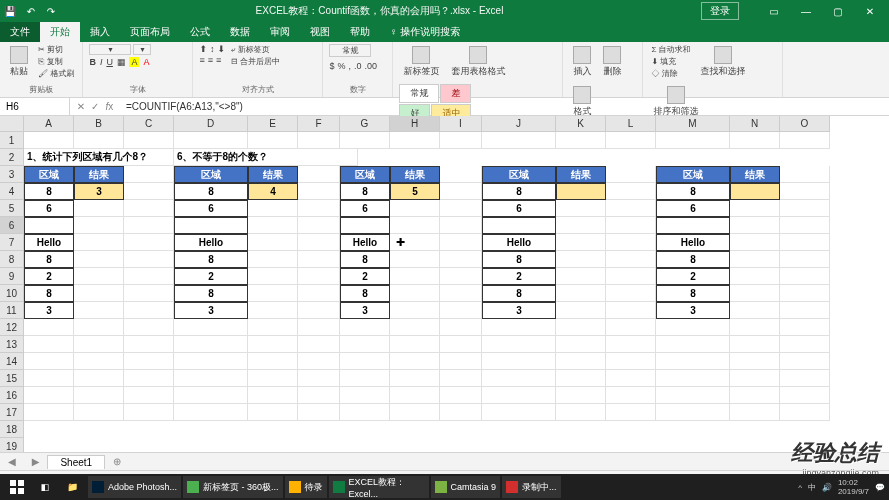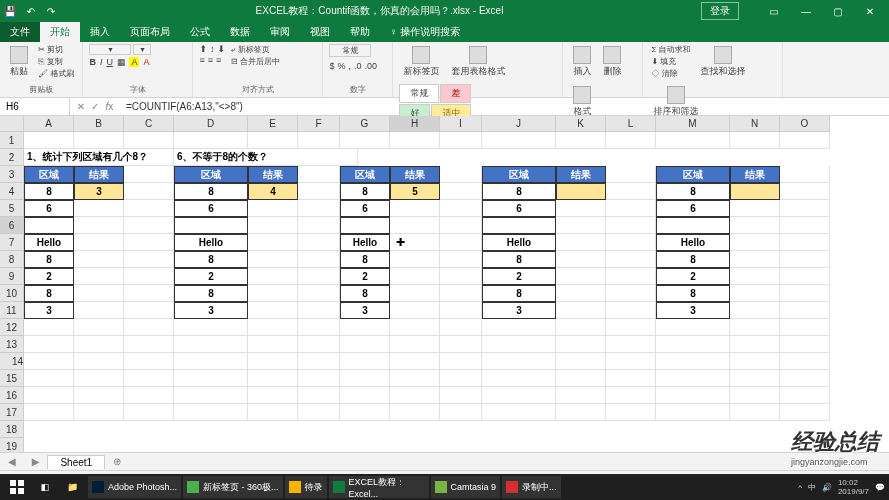--- a/index.html
+++ b/index.html
@@ -60,22 +60,22 @@
 .sheet-tabs .nav { padding: 0 8px; color: #888; }
 .sheet-tabs .tab { background: #fff; border: 1px solid #ccc; border-bottom: none; padding: 1px 12px; }
 .sheet-tabs .plus { padding: 0 8px; color: #888; cursor: pointer; }
 
 .statusbar { height: 18px; background: #f3f3f3; border-top: 1px solid #d4d4d4; display: flex; align-items: center; font-size: 9px; color: #555; padding: 0 6px; justify-content: space-between; }
 .statusbar .right { display: flex; gap: 8px; align-items: center; }
 .statusbar .viewbtn { width: 16px; height: 12px; border: 1px solid #999; cursor: pointer; }
 .statusbar .slider { width: 80px; height: 2px; background: #999; position: relative; }
 .statusbar .slider::after { content: ''; position: absolute; left: 40px; top: -3px; width: 6px; height: 8px; background: #666; }
 
-.watermark { position: absolute; right: 10px; bottom: 33px; font-size: 22px; font-weight: bold; color: #333; text-shadow: 1px 1px 0 #fff; font-style: italic; pointer-events: none; }
-.watermark .sub { font-size: 9px; font-weight: normal; font-style: normal; display: block; text-align: left; color: #555; }
+.watermark { position: absolute; right: 10px; bottom: 22px; font-size: 22px; font-weight: bold; color: #333; text-shadow: 1px 1px 0 #fff; font-style: italic; pointer-events: none; }
+.watermark .sub { font-size: 9px; font-weight: normal; font-style: normal; display: block; text-align: right; color: #555; }
 
 .taskbar { position: absolute; bottom: 0; left: 0; right: 0; height: 26px; background: #1f1f1f; display: flex; align-items: center; gap: 2px; padding: 0 4px; }
 .taskbar .tb { height: 22px; min-width: 26px; display: flex; align-items: center; justify-content: center; color: #fff; font-size: 9px; cursor: pointer; padding: 0 4px; }
 .taskbar .tb.win { background: none; }
 .taskbar .tb.app { background: #333; gap: 4px; max-width: 100px; overflow: hidden; }
 .taskbar .tb.app .ico { width: 12px; height: 12px; flex-shrink: 0; }
 .taskbar .tray { margin-left: auto; color: #ccc; font-size: 8px; display: flex; gap: 6px; align-items: center; }
 </style>
 </head>
 <body>
@@ -271,21 +271,21 @@
       <div class="rh" style="height: 17px; line-height: 17px;">4</div>
       <div class="rh" style="height: 17px; line-height: 17px;">5</div>
       <div class="rh sel" style="height: 17px; line-height: 17px;">6</div>
       <div class="rh" style="height: 17px; line-height: 17px;">7</div>
       <div class="rh" style="height: 17px; line-height: 17px;">8</div>
       <div class="rh" style="height: 17px; line-height: 17px;">9</div>
       <div class="rh" style="height: 17px; line-height: 17px;">10</div>
       <div class="rh" style="height: 17px; line-height: 17px;">11</div>
       <div class="rh" style="height: 17px; line-height: 17px;">12</div>
       <div class="rh" style="height: 17px; line-height: 17px;">13</div>
-      <div class="rh" style="height: 17px; line-height: 17px; text-align: right;">14</div>
+      <div class="rh" style="height: 17px; line-height: 17px;">14</div>
       <div class="rh" style="height: 17px; line-height: 17px;">15</div>
       <div class="rh" style="height: 17px; line-height: 17px;">16</div>
       <div class="rh" style="height: 17px; line-height: 17px;">17</div>
       <div class="rh" style="height: 17px; line-height: 17px;">18</div>
       <div class="rh" style="height: 17px; line-height: 17px;">19</div>
     </div>
   <div class="cells" id="cells">
       <div class="row">
         <div class="cell" style="width: 50px; height: 17px;"></div>
         <div class="cell" style="width: 50px; height: 17px;"></div>

